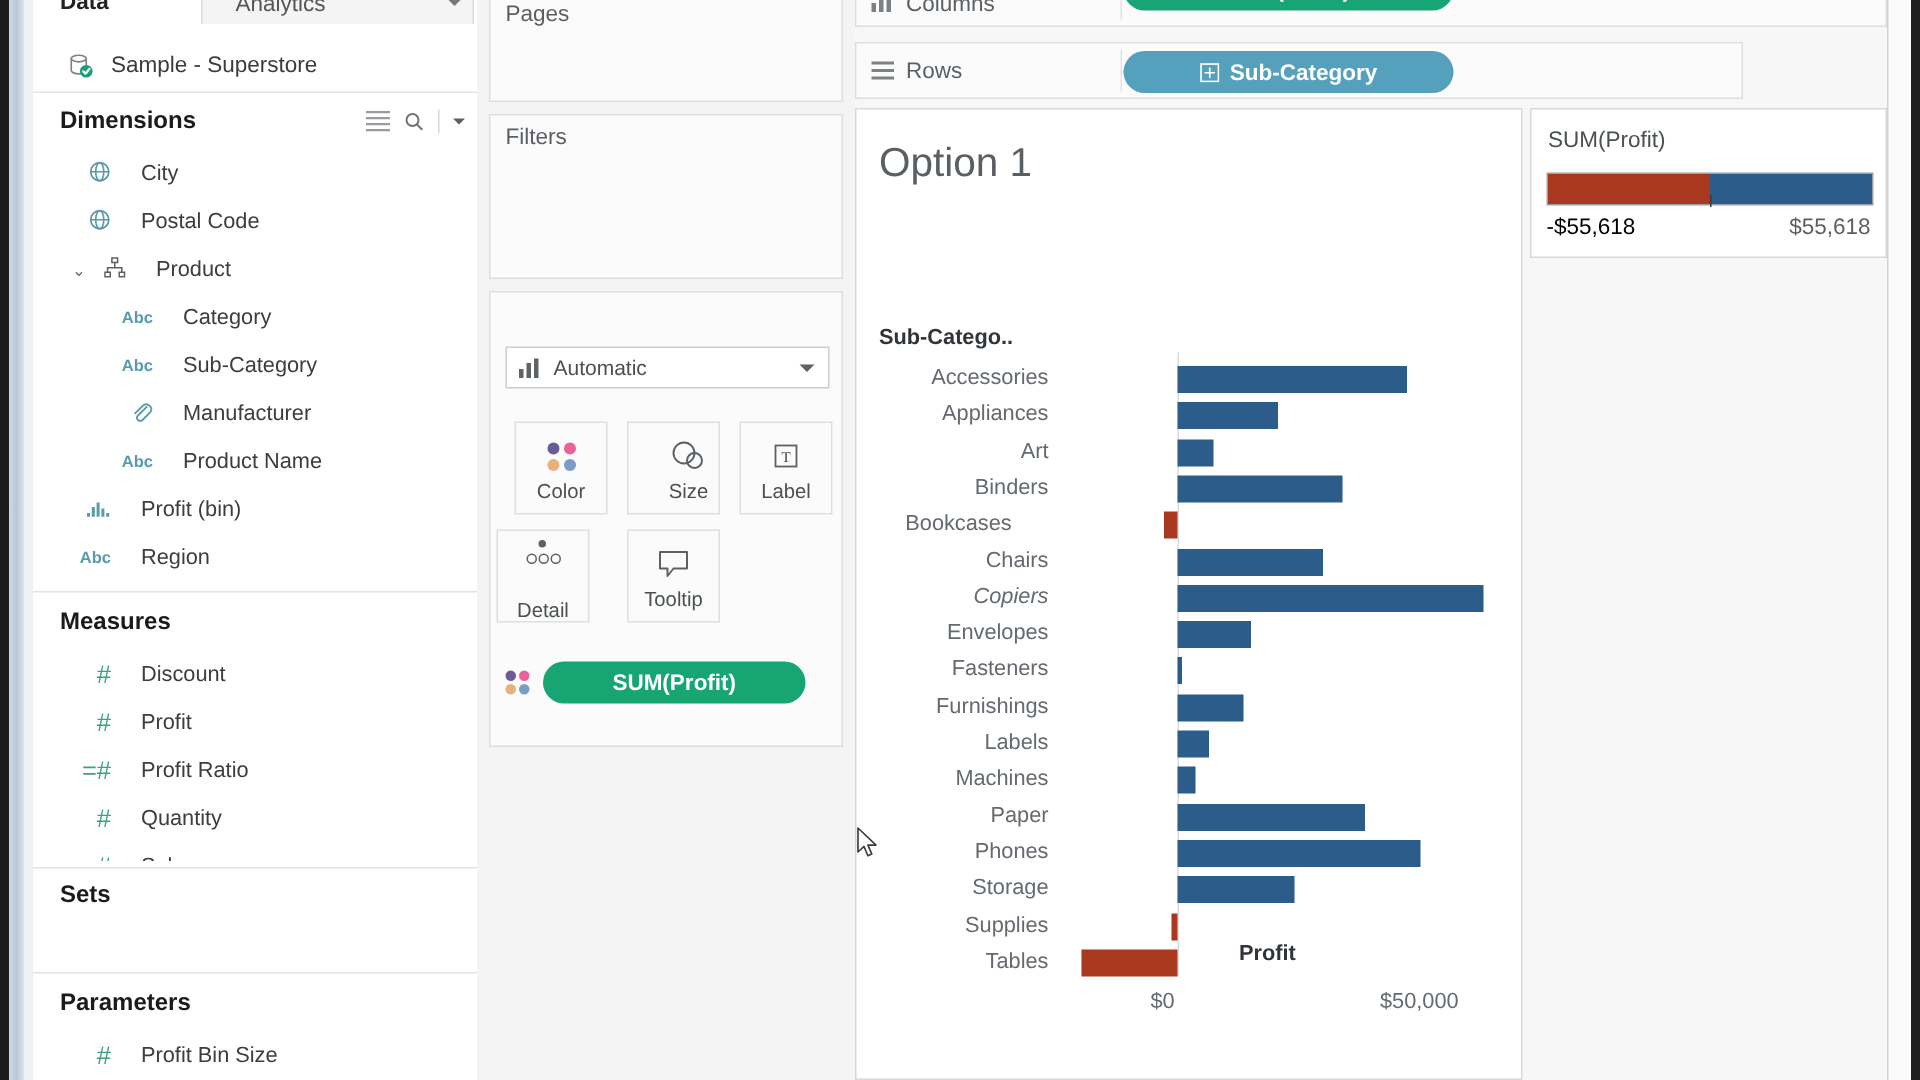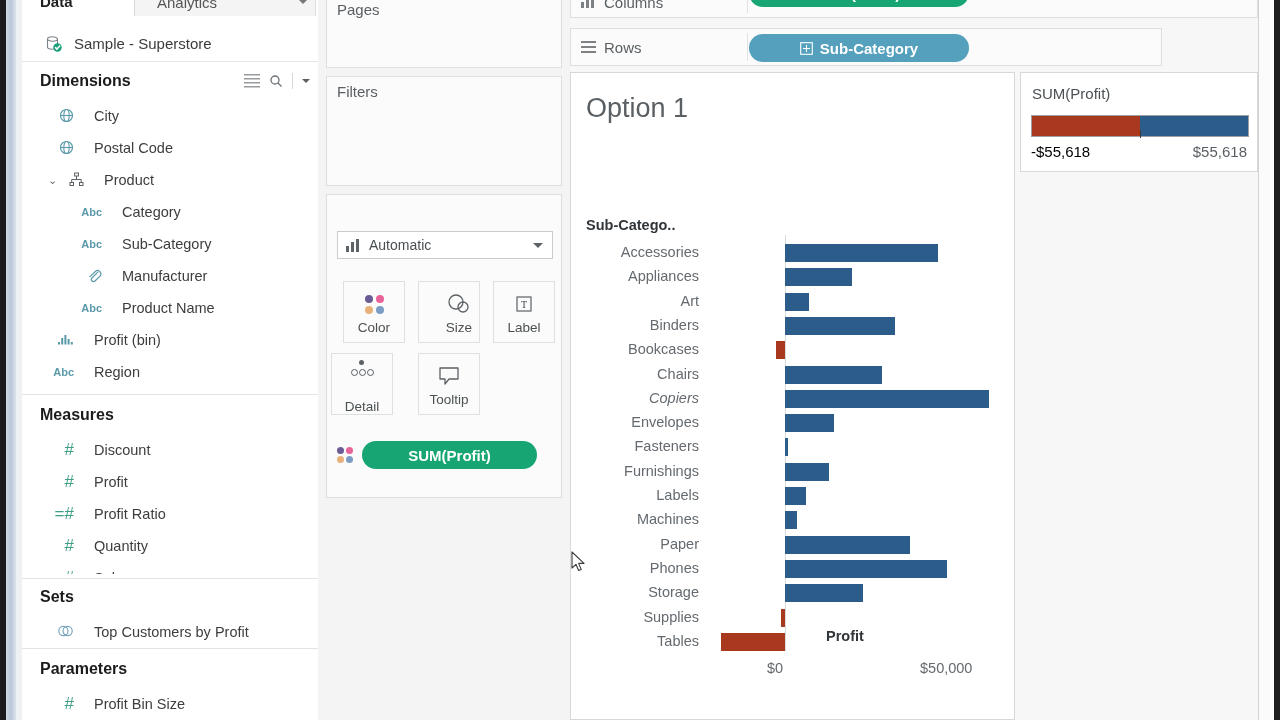--- a/index.html
+++ b/index.html
@@ -296,29 +296,20 @@
           <i class="vsb-grip" style="top:27px;"></i>
       </span>
       <span class="vsb-arrow vsb-dn" style="bottom:5px;"></span>
     </div>
 
     <div class="hr-pane" style="top:578px;"></div>
 
     <div class="sec-head" style="top:580px;">
       <span class="sec-title">Sets</span>
     </div>
-    <div class="field-list" id="sets-list" style="top:616px;height:34px;">
-        <div class="field f-ind-0">
-          <span class="ficon"><svg width="17" height="14" viewBox="0 0 17 14">
-              <circle cx="6.4" cy="7" r="4.6" fill="none" stroke="#7aa6bb" stroke-width="1.2"></circle>
-              <circle cx="10.6" cy="7" r="4.6" fill="none" stroke="#7aa6bb" stroke-width="1.2"></circle>
-            </svg></span>
-          <span>Top Customers by Profit</span>
-        </div>
-      </div>
 
     <div class="hr-pane" style="top:648px;"></div>
 
     <div class="sec-head" style="top:652px;">
       <span class="sec-title">Parameters</span>
     </div>
     <div class="field-list" id="param-list" style="top:688px;height:32px;">
         <div class="field f-ind-0">
           <span class="ficon hash"><span style="font-size:17px;color:#3f9e86;line-height:1;">#</span></span>
           <span>Profit Bin Size</span>
@@ -453,21 +444,21 @@
     <div id="plot">
         <div class="zero-line" style="left: 214px; top: 162px; height: 416px;"></div>
         <div class="row-label" style="right: 315px; top: 167px;">Accessories</div>
         <div class="bar bar-blue" title="Accessories: $42,500" style="width: 153px; left: 214px; top: 171px; height: 18px;"></div>
         <div class="row-label" style="right: 315px; top: 191.3px;">Appliances</div>
         <div class="bar bar-blue" title="Appliances: $18,500" style="width: 66.6px; left: 214px; top: 195.3px; height: 18px;"></div>
         <div class="row-label" style="right: 315px; top: 215.6px;">Art</div>
         <div class="bar bar-blue" title="Art: $6,600" style="width: 23.76px; left: 214px; top: 219.6px; height: 18px;"></div>
         <div class="row-label" style="right: 315px; top: 239.9px;">Binders</div>
         <div class="bar bar-blue" title="Binders: $30,500" style="width: 109.8px; left: 214px; top: 243.9px; height: 18px;"></div>
-        <div class="row-label" style="right: 315px; top: 264.2px;">Bookcases</div>
+        <div class="row-label" style="right: 315px; top: 264.2px; text-align: center;">Bookcases</div>
         <div class="bar bar-red" title="Bookcases: -$2,500" style="width: 9px; left: 205px; top: 268.2px; height: 18px;"></div>
         <div class="row-label" style="right: 315px; top: 288.5px;">Chairs</div>
         <div class="bar bar-blue" title="Chairs: $26,900" style="width: 96.84px; left: 214px; top: 292.5px; height: 18px;"></div>
         <div class="row-label" style="right: 315px; top: 312.8px; font-style: italic;">Copiers</div>
         <div class="bar bar-blue" title="Copiers: $56,800" style="width: 204.48px; left: 214px; top: 316.8px; height: 18px;"></div>
         <div class="row-label" style="right: 315px; top: 337.1px;">Envelopes</div>
         <div class="bar bar-blue" title="Envelopes: $13,700" style="width: 49.32px; left: 214px; top: 341.1px; height: 18px;"></div>
         <div class="row-label" style="right: 315px; top: 361.4px;">Fasteners</div>
         <div class="bar bar-blue" title="Fasteners: $950" style="width: 3.42px; left: 214px; top: 365.4px; height: 18px;"></div>
         <div class="row-label" style="right: 315px; top: 385.7px;">Furnishings</div>

